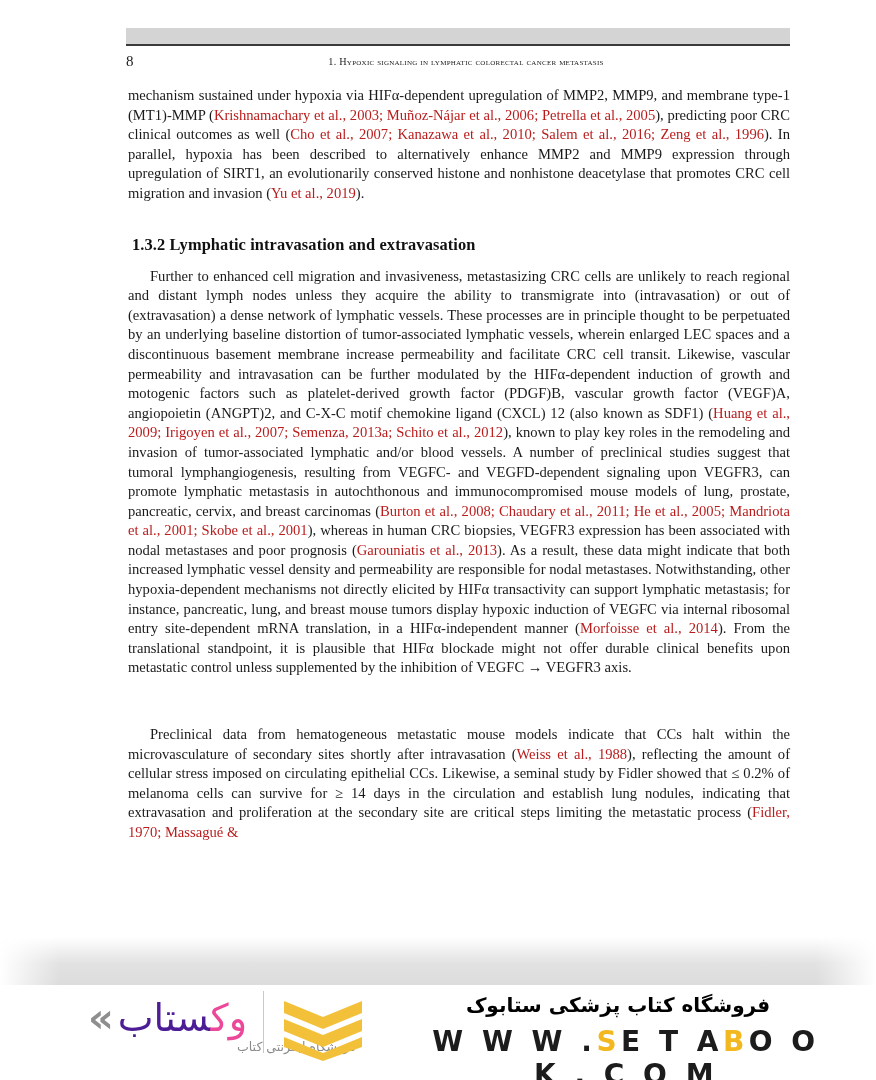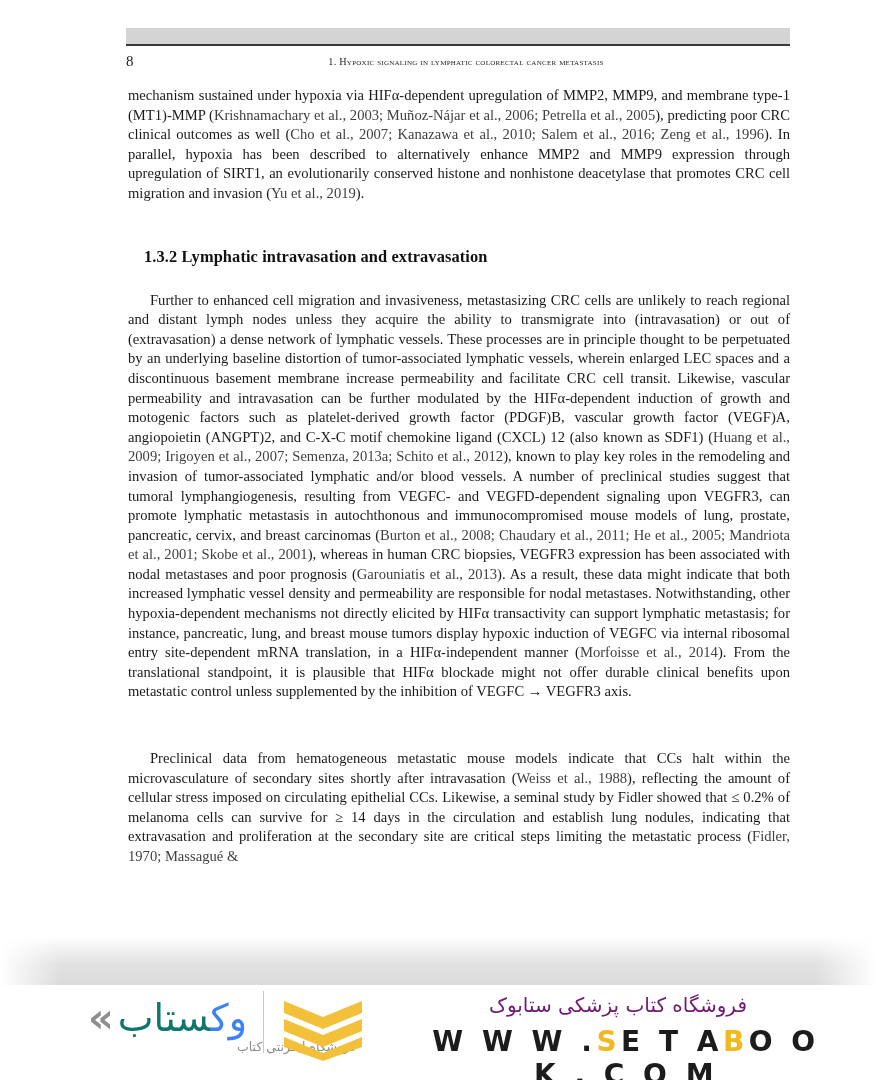--- a/index.html
+++ b/index.html
@@ -83,25 +83,25 @@
     margin: 0;
     font-size: 14.6px;
     line-height: 19.6px;
     text-align: justify;
     text-justify: inter-word;
     color: #1a1a1a;
     hyphens: manual;
   }
   p.body.indent { text-indent: 22px; }
 
-  .cite { color: #404040; }
+  .cite { color: #b91c1c; }
   .ital { }
 
   h2.sec {
-    margin: 16px;
+    margin: 4px;
     font-size: 16.4px;
     line-height: 22px;
     font-weight: bold;
     color: #111;
     letter-spacing: 0.1px;
   }
   .gap-before-h2 { height: 26px; }
   .gap-after-h2  { height: 7px; }
   .gap-big       { height: 40px; }
 
@@ -166,22 +166,22 @@
     font-family: "DejaVu Sans", sans-serif;
   }
   .logo-word {
     font-size: 38px;
     line-height: 44px;
     font-family: "DejaVu Sans", sans-serif;
     direction: rtl;
     unicode-bidi: bidi-override;
     letter-spacing: -1px;
   }
-  .logo-word .y { color: #0f766e; }
-  .logo-word .g { color: #3b82f6; }
+  .logo-word .y { color: #4c1d95; }
+  .logo-word .g { color: #ec4899; }
 
   .logo-sub {
     position: absolute;
     left: 38px;
     top: 46px;
     width: 230px;
     text-align: right;
     direction: rtl;
     font-family: "DejaVu Sans", sans-serif;
     font-size: 12.5px;
@@ -214,21 +214,22 @@
   }
   .fa-line {
     position: absolute;
     left: 0;
     right: 24px;
     top: 2px;
     text-align: center;
     direction: rtl;
     font-family: "DejaVu Sans", sans-serif;
     font-size: 20px;
-    color: #701a75;
+    color: #000000;
+    font-weight: bold;
   }
   .url-line {
     position: absolute;
     left: 0;
     right: 8px;
     top: 34px;
     text-align: center;
     font-family: "DejaVu Sans", sans-serif;
     font-size: 28px;
     font-weight: bold;

